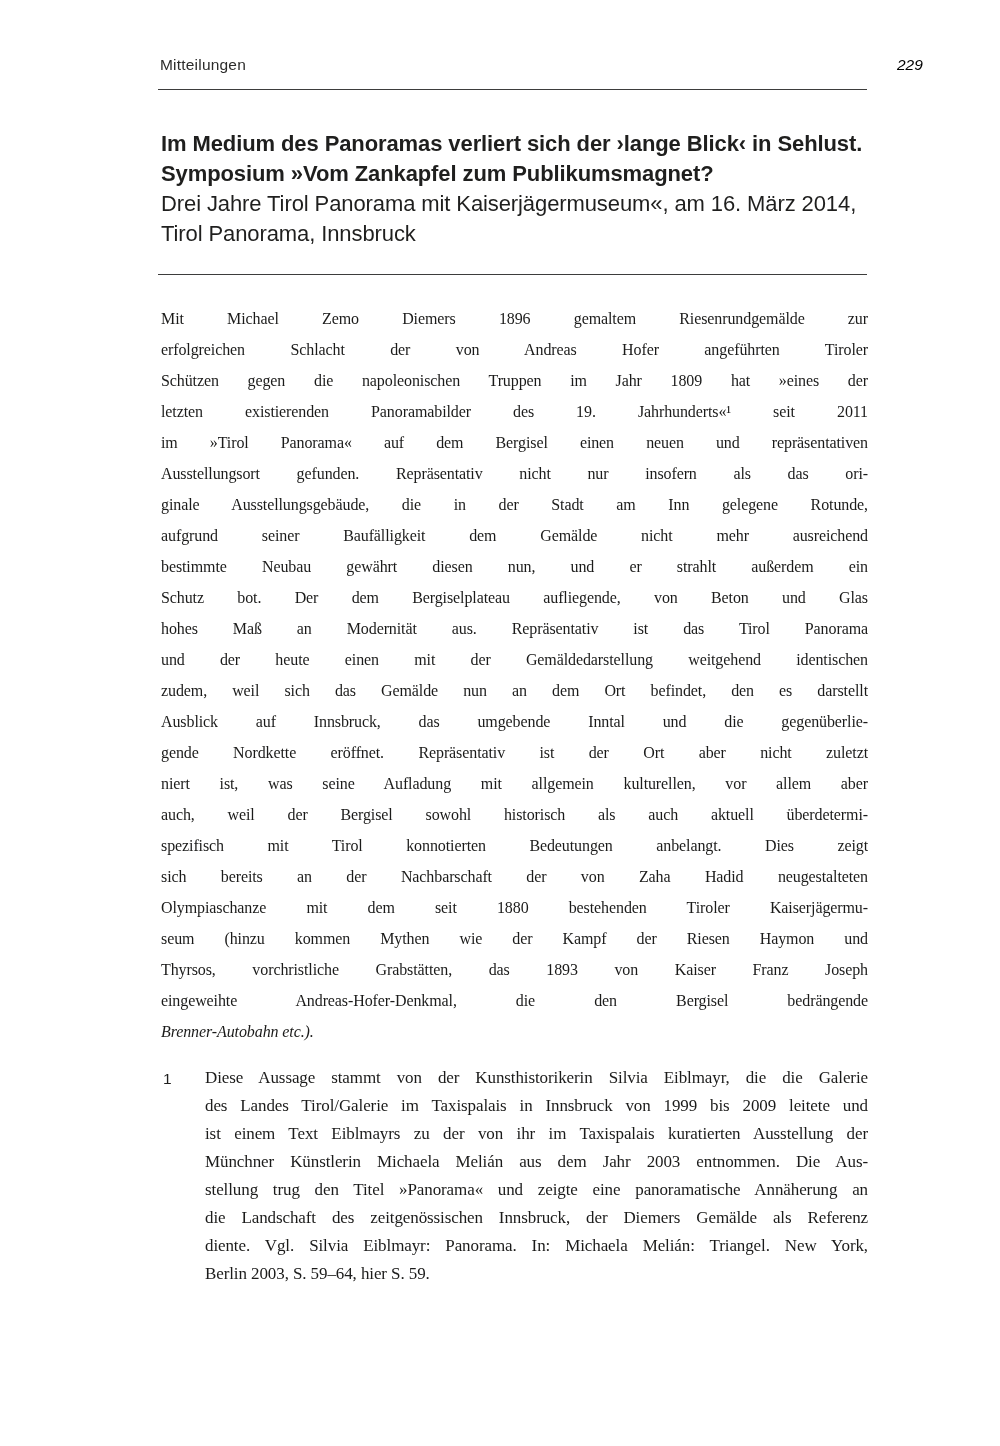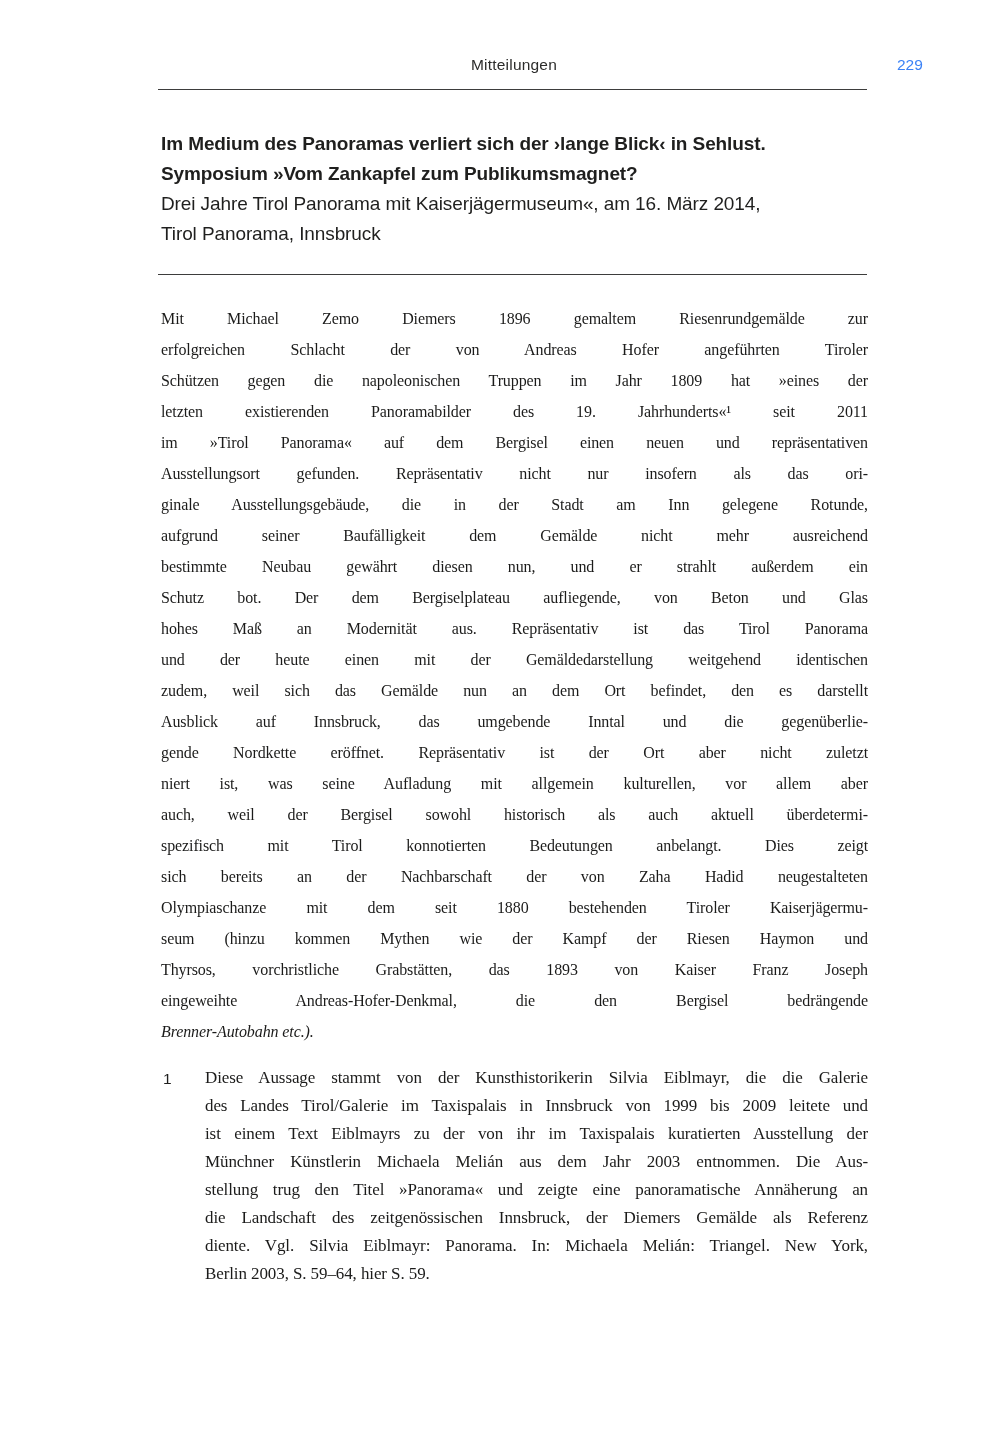--- a/index.html
+++ b/index.html
@@ -21,49 +21,49 @@
   .running-header {
     position: absolute;
     left: 160px;
     top: 56px;
     width: 708px;
     font-family: "Liberation Sans", sans-serif;
     font-size: 15.5px;
     line-height: 18px;
     color: #2c2c2b;
     letter-spacing: 0.2px;
-    text-align: center;
   }
   .page-number {
     position: absolute;
     left: 897px;
     top: 56px;
     font-family: "Liberation Sans", sans-serif;
     font-size: 15.5px;
     line-height: 18px;
-    color: #3b82f6;
+    color: #000000;
+    font-style: italic;
   }
   .rule {
     position: absolute;
     left: 158px;
     width: 709px;
     height: 0;
     border-top: 1.6px solid #3d3d3c;
   }
   .rule.header-rule { top: 89px; }
   .rule.title-rule  { top: 274px; }
 
   
   .title-block {
     position: absolute;
     left: 161px;
     top: 129px;
     width: 712px;
     font-family: "Liberation Sans", sans-serif;
-    font-size: 19px;
+    font-size: 22px;
     color: #1f1f1e;
     letter-spacing: -0.1px;
   }
   .title-line {
     line-height: 30px;
     white-space: nowrap;
   }
   .title-line.bold { font-weight: 700; }
 
   

